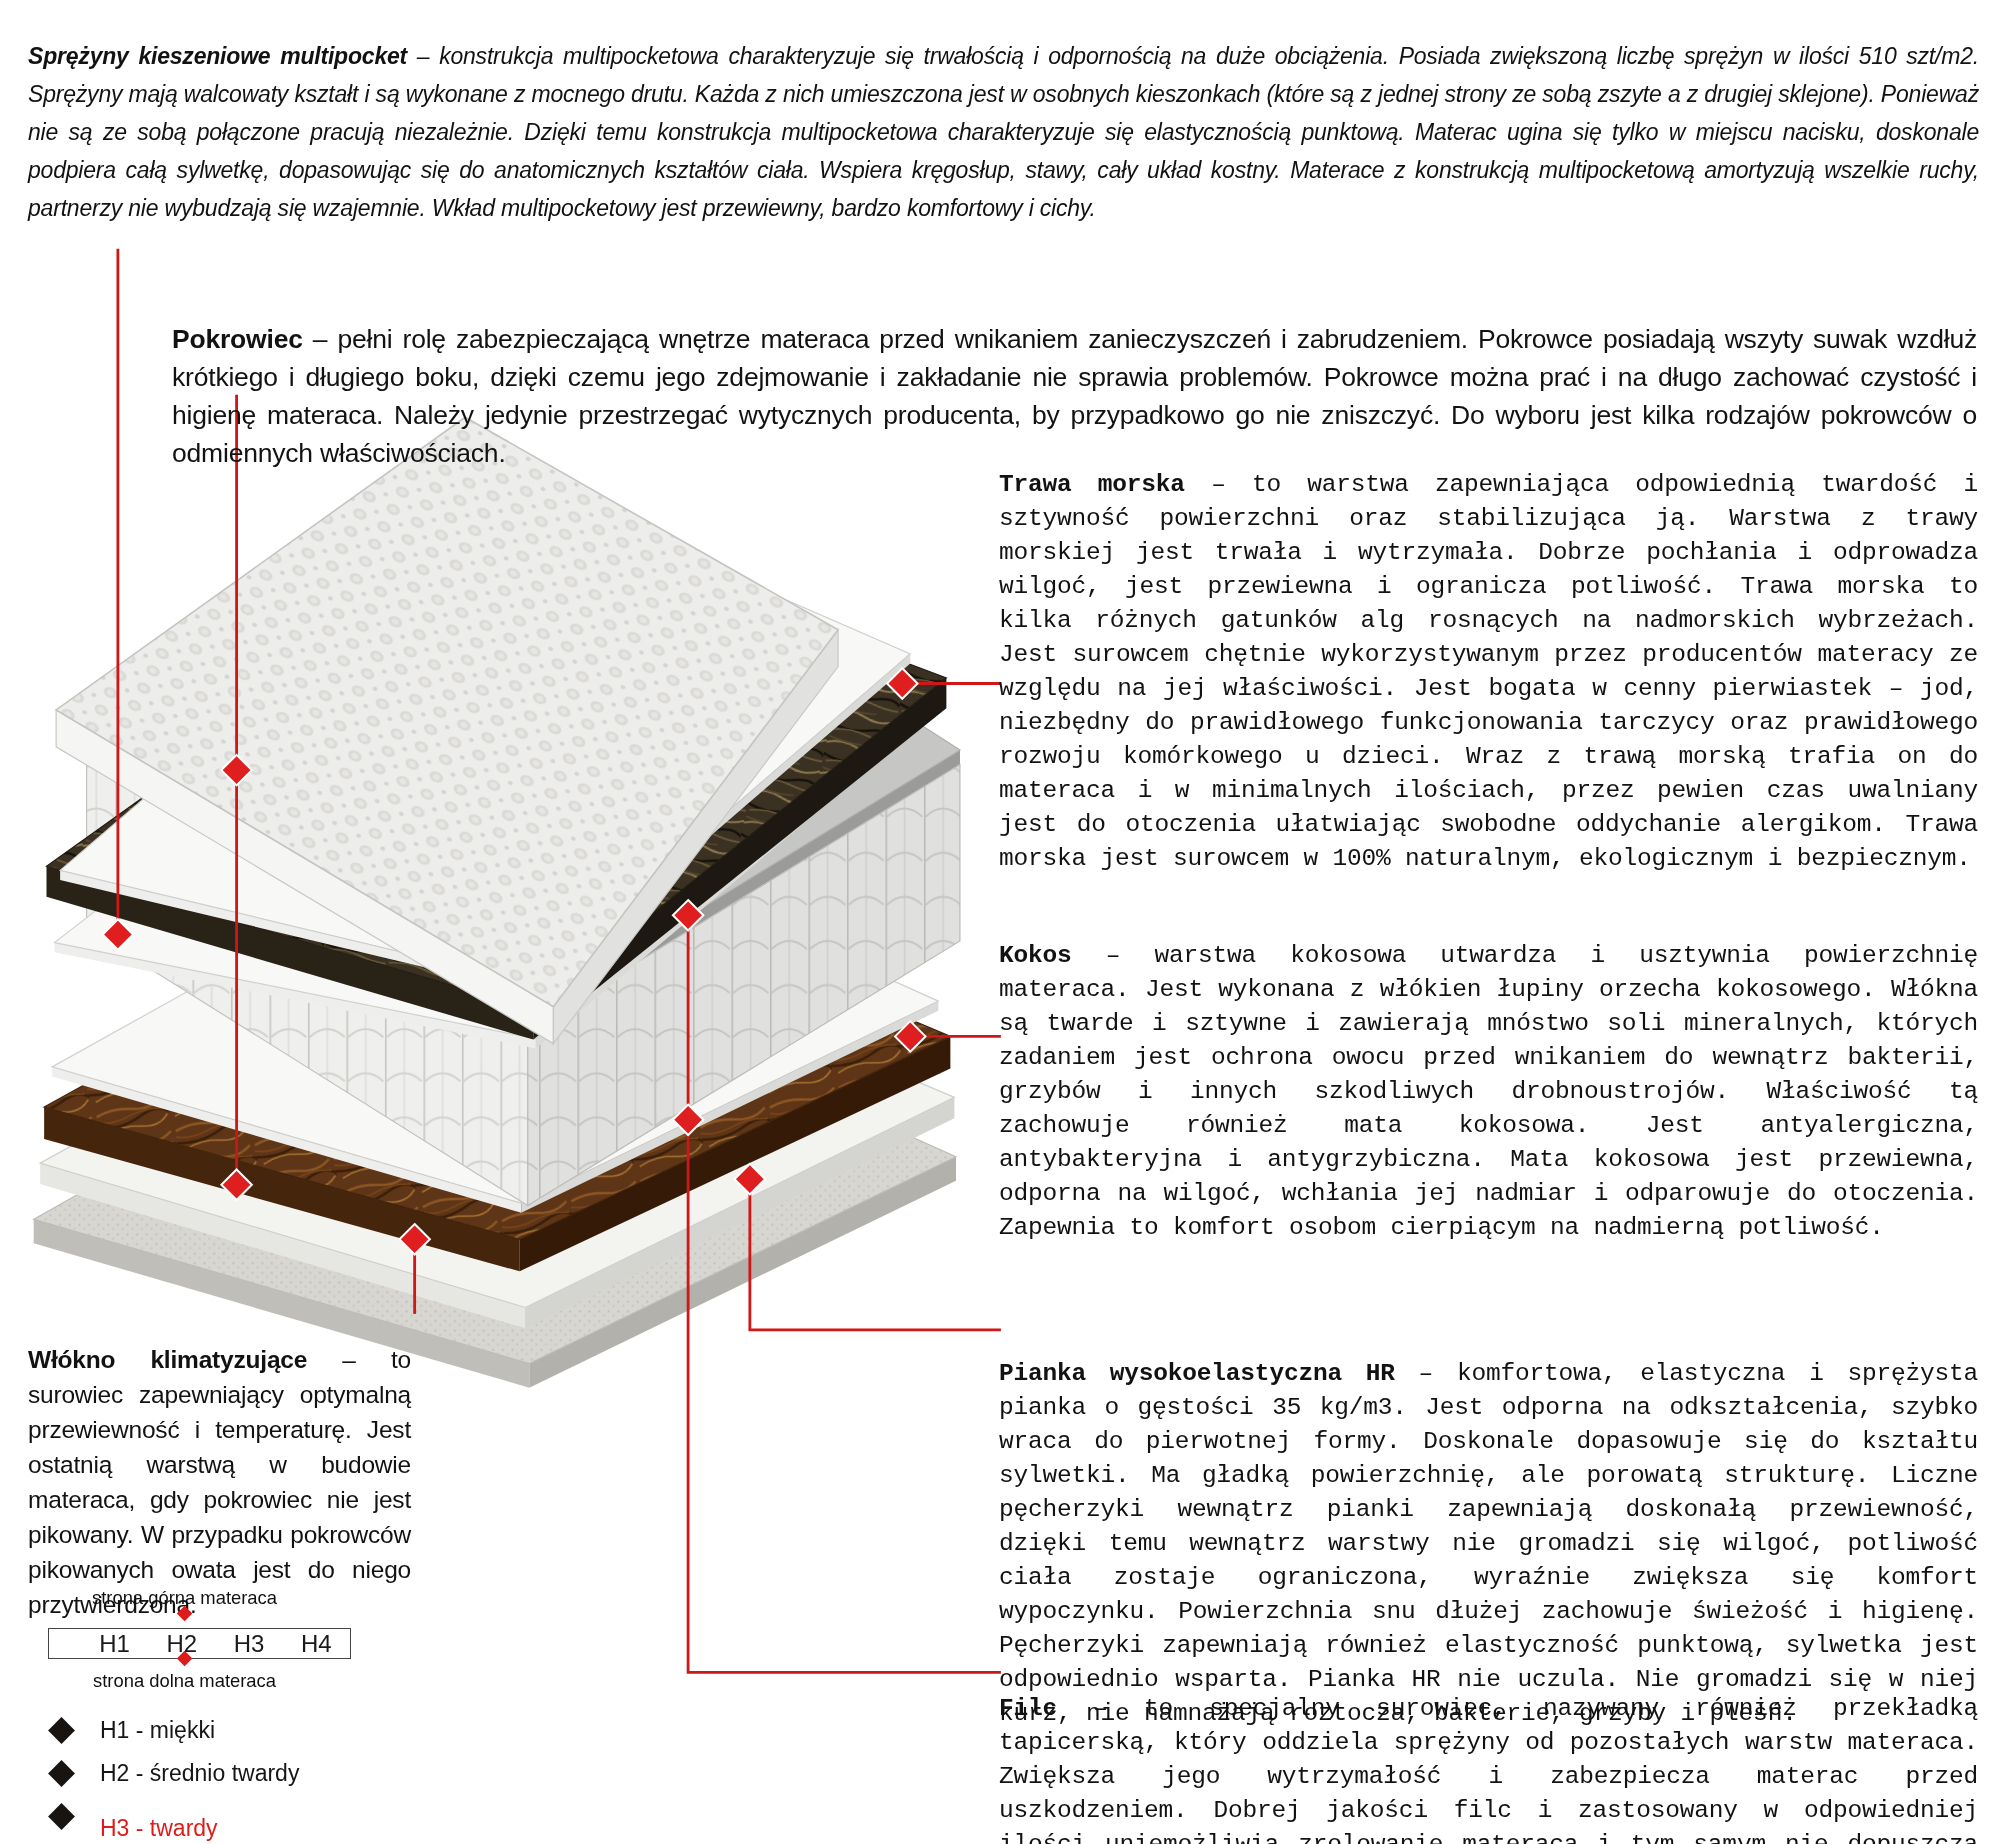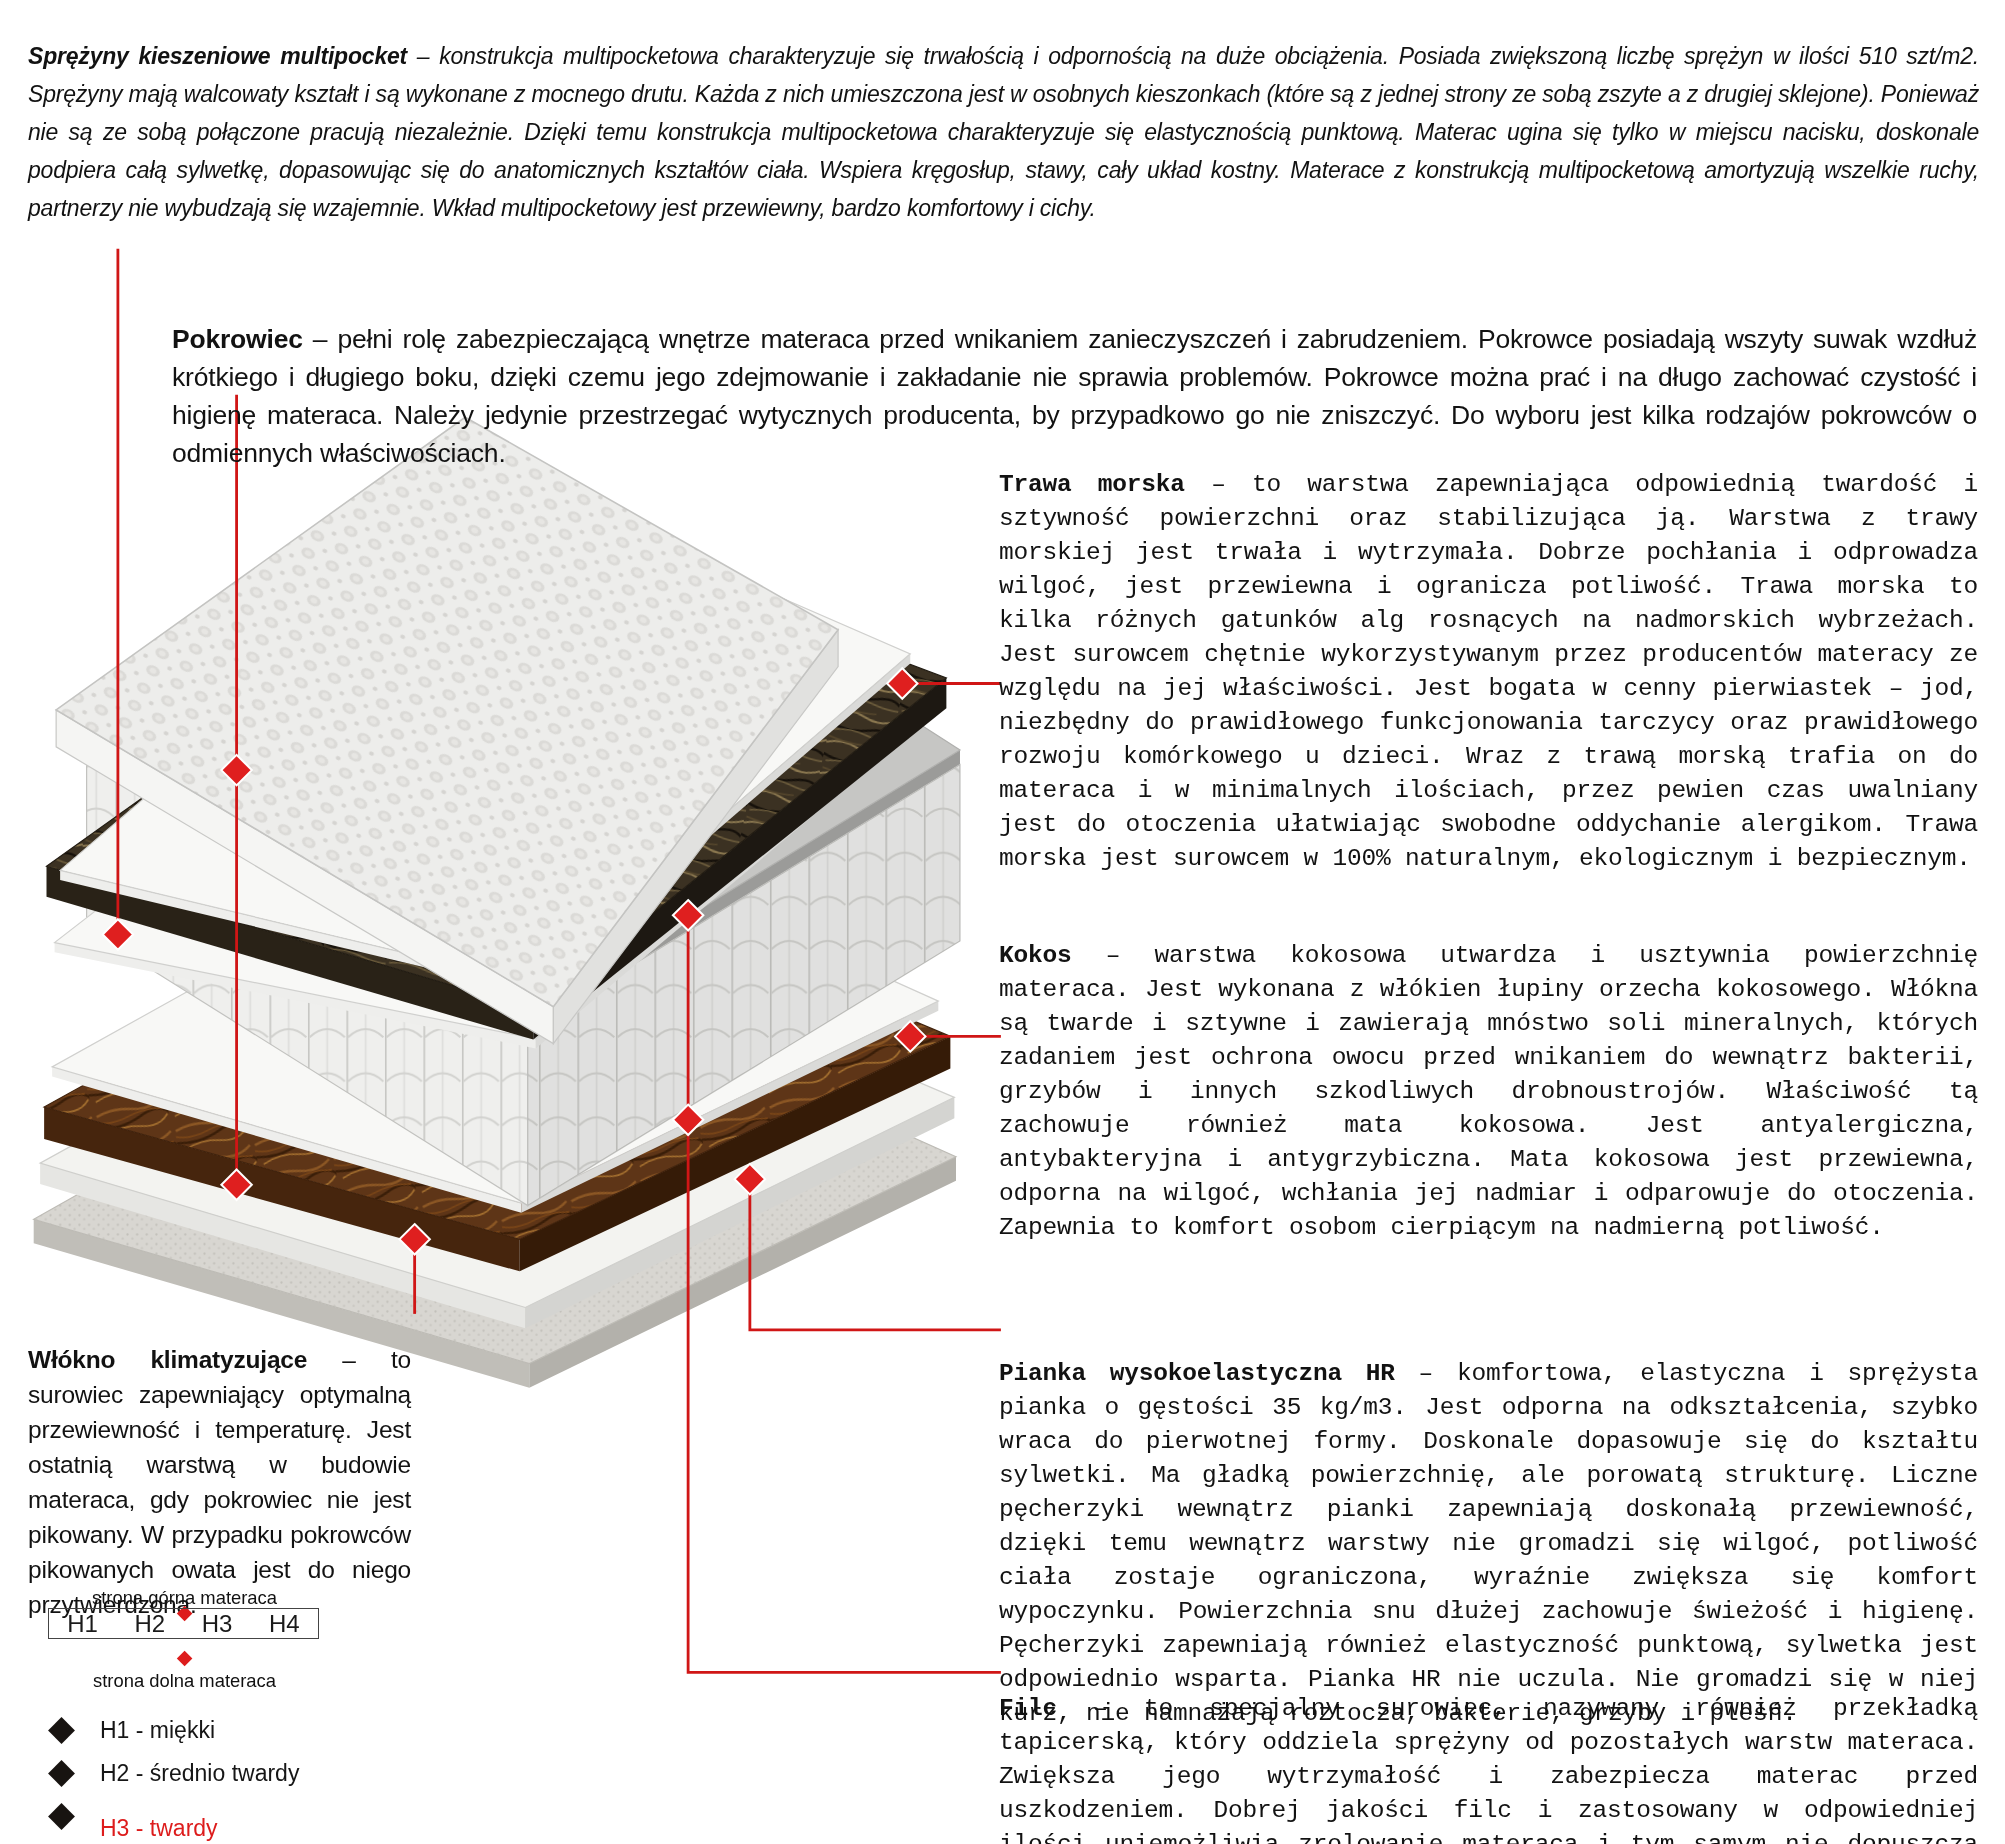--- a/index.html
+++ b/index.html
@@ -20,22 +20,22 @@
   #para-fiber{left:28px;top:1317px;width:383px;font-size:24.5px;line-height:35px;}
 
   
   #hardness{position:absolute;left:44px;top:1587px;width:345px;}
   .hlabel{position:absolute;left:4px;width:273px;text-align:center;font-size:18.4px;color:#111;}
   #hlabel-top{top:0px;}
   #hlabel-bottom{top:83px;}
   .hdiamond{position:absolute;width:11.2px;height:11.2px;background:#dd1c1c;transform:rotate(45deg);}
   #hdiamond-top{left:135px;top:21px;}
   #hdiamond-bottom{left:135px;top:66px;}
-  #hbox{position:absolute;left:4px;top:21px;width:269px;height:29px;border:1.6px solid #444;
-        display:flex;align-items:center;}
+  #hbox{position:absolute;left:4px;top:41px;width:269px;height:29px;border:1.6px solid #444;
+        display:flex;align-items:center;padding-left:32px;}
   .hcell{flex:1;text-align:center;font-size:24px;color:#1a1a1a;}
   #hlegend{position:absolute;left:8px;top:122px;width:337px;}
   .hrow{position:relative;height:43px;display:flex;align-items:center;}
   .hrow .ldia{width:19px;height:19px;background:#181411;transform:rotate(45deg);margin-right:29px;flex:0 0 auto;}
   .hrow .ltxt{font-size:23px;color:#161616;white-space:nowrap;}
   .hrow.red .ltxt{color:#dd1c1c;margin-top:24px;}
 </style>
 </head>
 <body>
 

